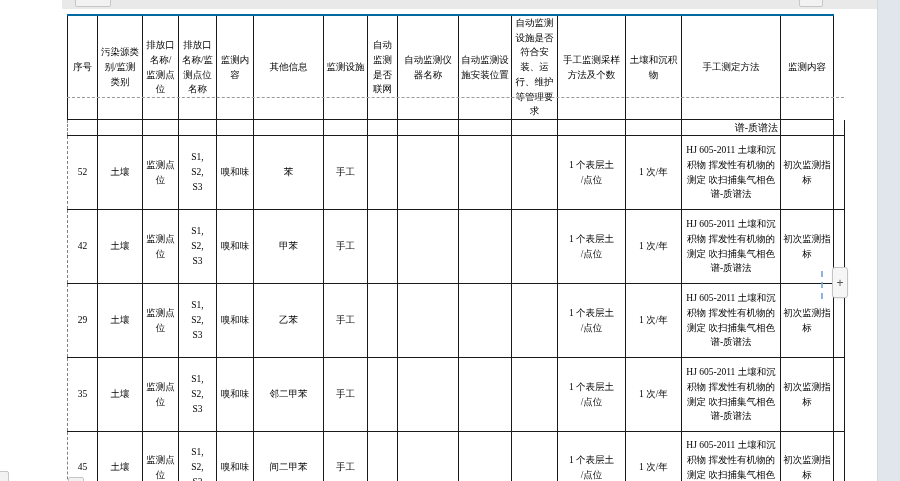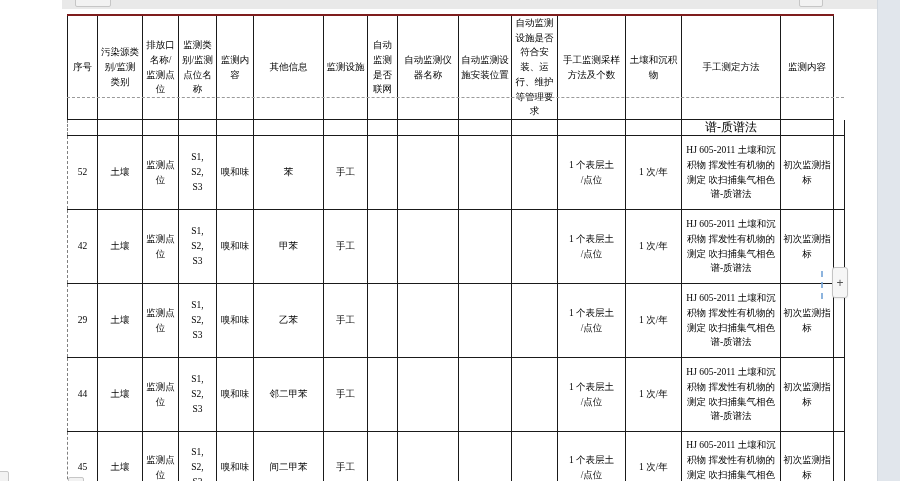--- a/index.html
+++ b/index.html
@@ -23,24 +23,24 @@
     position:absolute;left:67px;top:14px;width:777px;
     border-collapse:collapse;table-layout:fixed;
   }
   td,th{
     border:1px solid #1a1a1a;
     padding:0 2px;box-sizing:border-box;
     text-align:center;vertical-align:middle;
     font-size:9.5px;font-weight:normal;line-height:1.55;
     overflow:hidden;
   }
-  th{border-top:2px solid #7f1d1d;}
+  th{border-top:2px solid #0369a1;}
   tr.hdr{height:78px;}
   tr.partial{height:16px;}
-  tr.partial td{font-size:12px;line-height:13px;}
+  tr.partial td{font-size:10px;line-height:13px;text-align:right;}
   tr.datarow{height:74px;}
   tr.last{height:72px;}
   td.dashL,th.dashL{border-left:1px dashed #808080;}
   tr.last td{border-bottom:1px dashed #808080;}
   .prewrap{white-space:pre-line;}
   
   th.sl{border:none;border-left:1px solid #1a1a1a;border-top:none;}
   td.sl{background:#fff;}
   tr.partial td.sl{border-top:none;}
 
@@ -86,21 +86,21 @@
       <col style="width:99px">
       <col style="width:53px">
       <col style="width:11px">
   </colgroup>
 
   <tbody>
       <tr class="hdr">
     <th>序号</th>
     <th>污染源类别/监测类别</th>
     <th>排放口名称/监测点位</th>
-    <th>监测类别/监测点位名称</th>
+    <th>排放口名称/监测点位名称</th>
     <th>监测内容</th>
     <th>其他信息</th>
     <th>监测设施</th>
     <th>自动监测是否联网</th>
     <th>自动监测仪器名称</th>
     <th>自动监测设施安装位置</th>
     <th>自动监测设施是否符合安装、运行、维护等管理要求</th>
     <th>手工监测采样方法及个数</th>
     <th>土壤和沉积物</th>
     <th>手工测定方法</th>
@@ -187,21 +187,21 @@
     <td></td>
     <td class="prewrap">1 个表层土
 /点位</td>
     <td>1 次/年</td>
     <td>HJ 605-2011 土壤和沉积物 挥发性有机物的测定 吹扫捕集气相色谱-质谱法</td>
     <td>初次监测指标</td>
     <td class="sl"></td>
   </tr>
 
   <tr class="datarow">
-    <td class="dashL">44</td>
+    <td class="dashL">35</td>
     <td>土壤</td>
     <td>监测点位</td>
     <td class="prewrap">S1,
 S2,
 S3</td>
     <td>嗅和味</td>
     <td>邻二甲苯</td>
     <td>手工</td>
     <td></td>
     <td></td>

